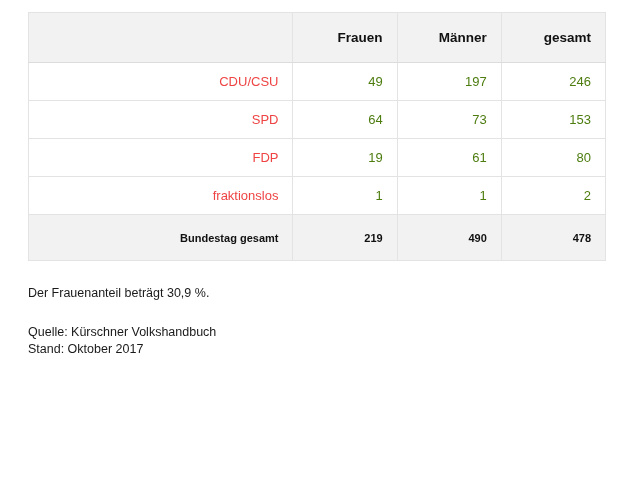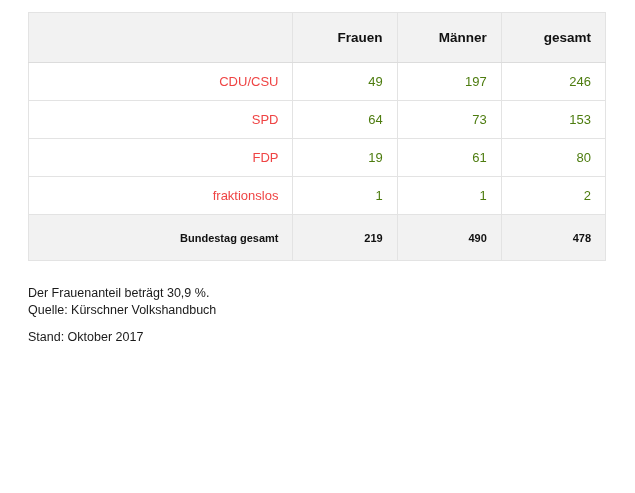--- a/index.html
+++ b/index.html
@@ -58,22 +58,22 @@
     height: 46px;
     color: #111111;
     border-top: 1px solid #d2d2d2;
   }
   .notes {
     margin-top: 24px;
     font-size: 12.5px;
     color: #1a1a1a;
     line-height: 1.35;
   }
-  .notes .note-line { }
-  .notes .src-line { margin-bottom: 10px; }
+  .notes .note-line { margin-bottom: 22px; }
+  .notes .src-line { }
   .notes .date-line { margin-bottom: 8px; }
 </style>
 </head>
 <body>
 
 <div class="page">
 
   <table class="stats">
     <colgroup>
       <col class="c-label">

